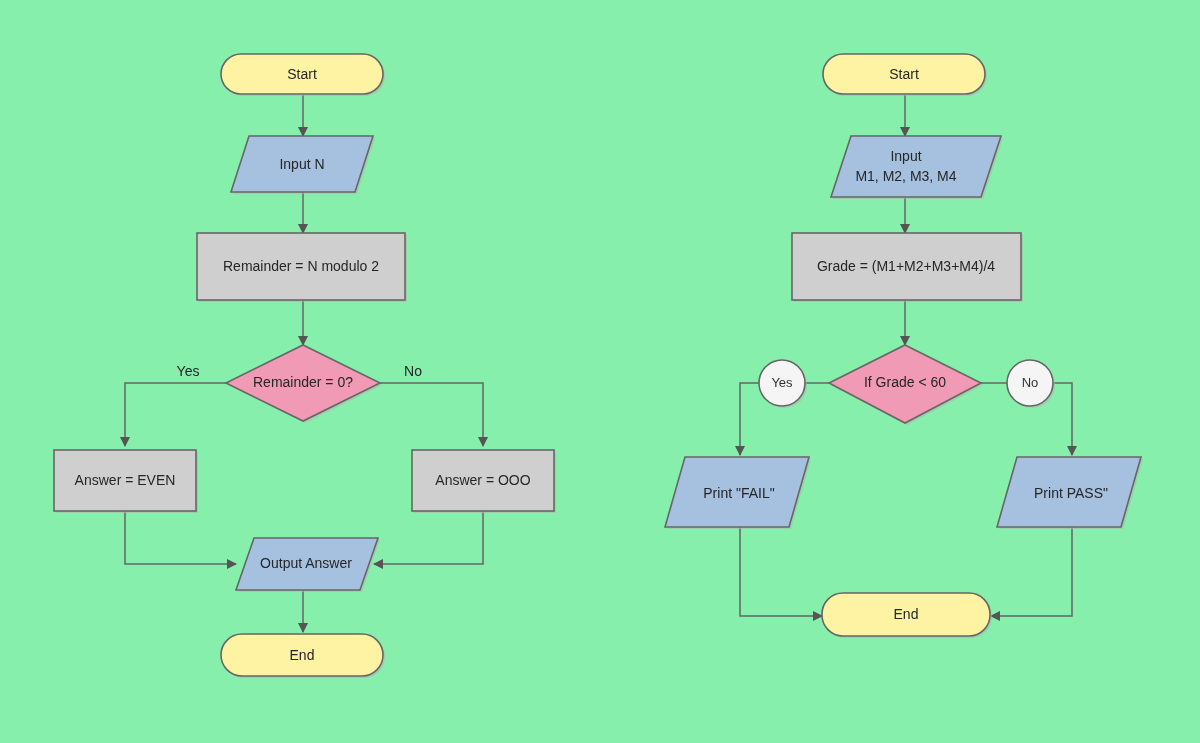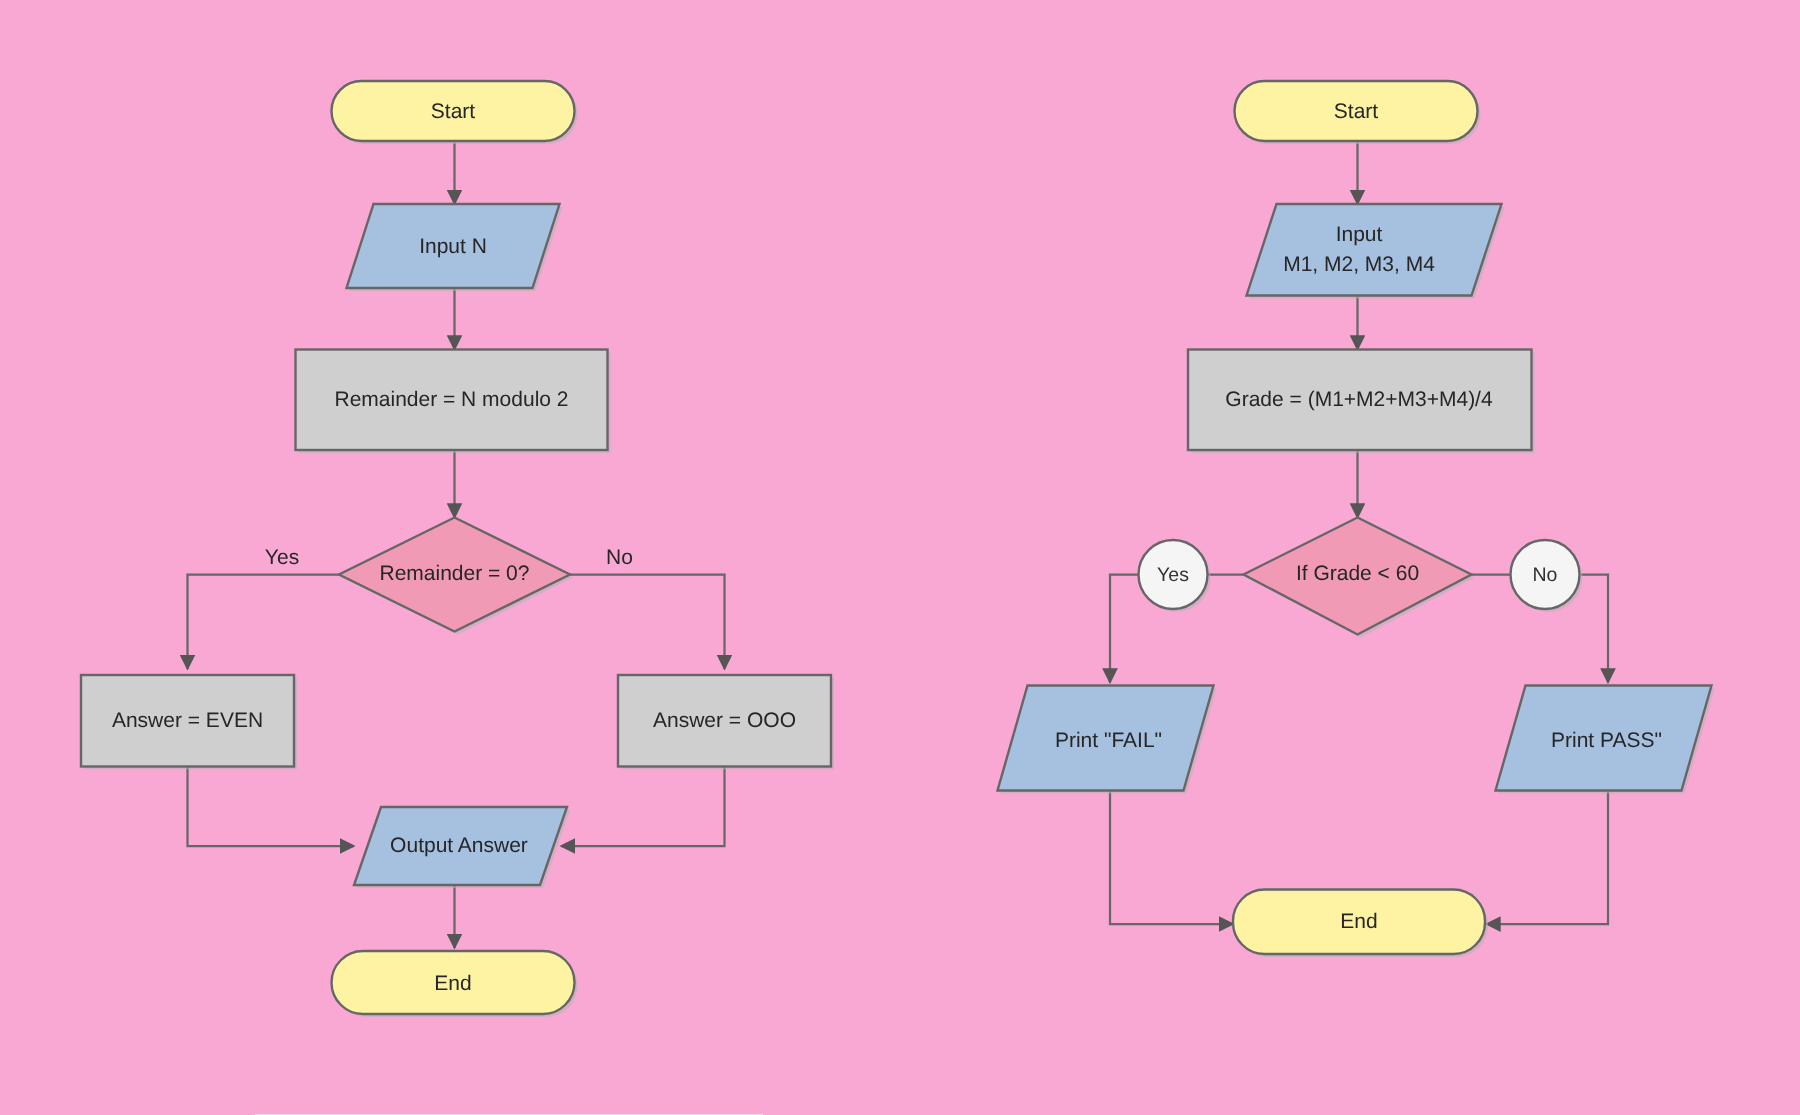--- a/index.html
+++ b/index.html
@@ -7,21 +7,21 @@
     padding: 0;
     background: #ffffff;
   }
   body {
     font-family: "Liberation Sans", sans-serif;
   }
   #canvas {
     position: relative;
     width: 1200px;
     height: 743px;
-    background: #f9a8d4;
+    background: #86efac;
     overflow: hidden;
   }
   #flow-svg {
     position: absolute;
     left: 0;
     top: 0;
     width: 1200px;
     height: 743px;
   }
   .node-text {

